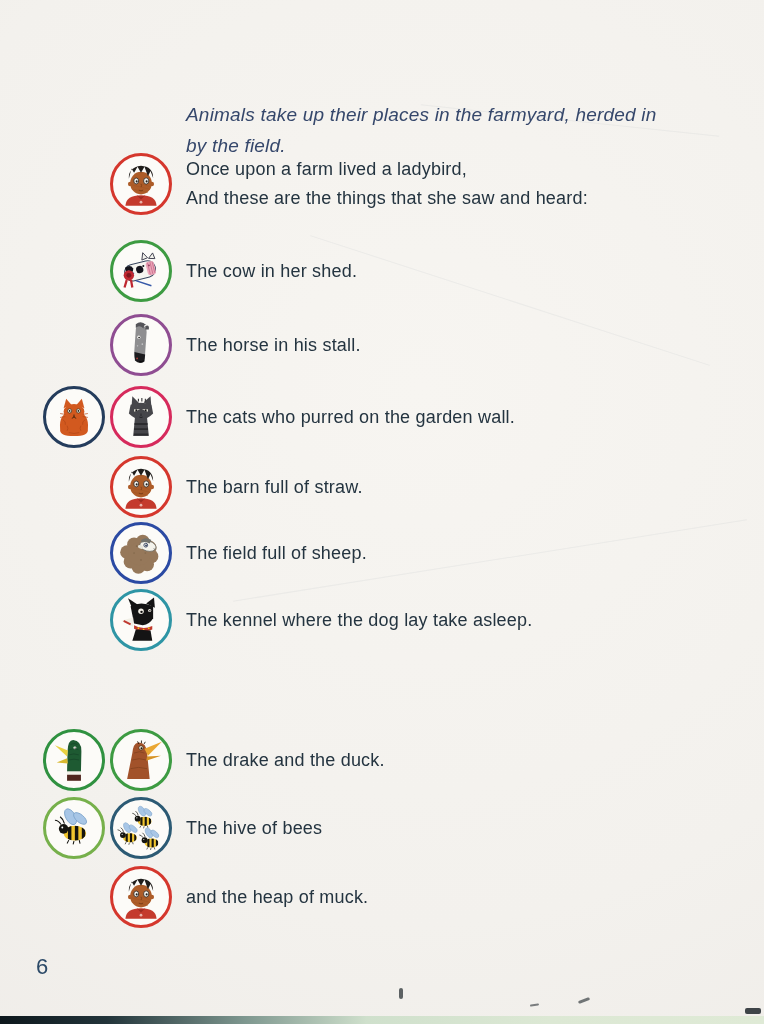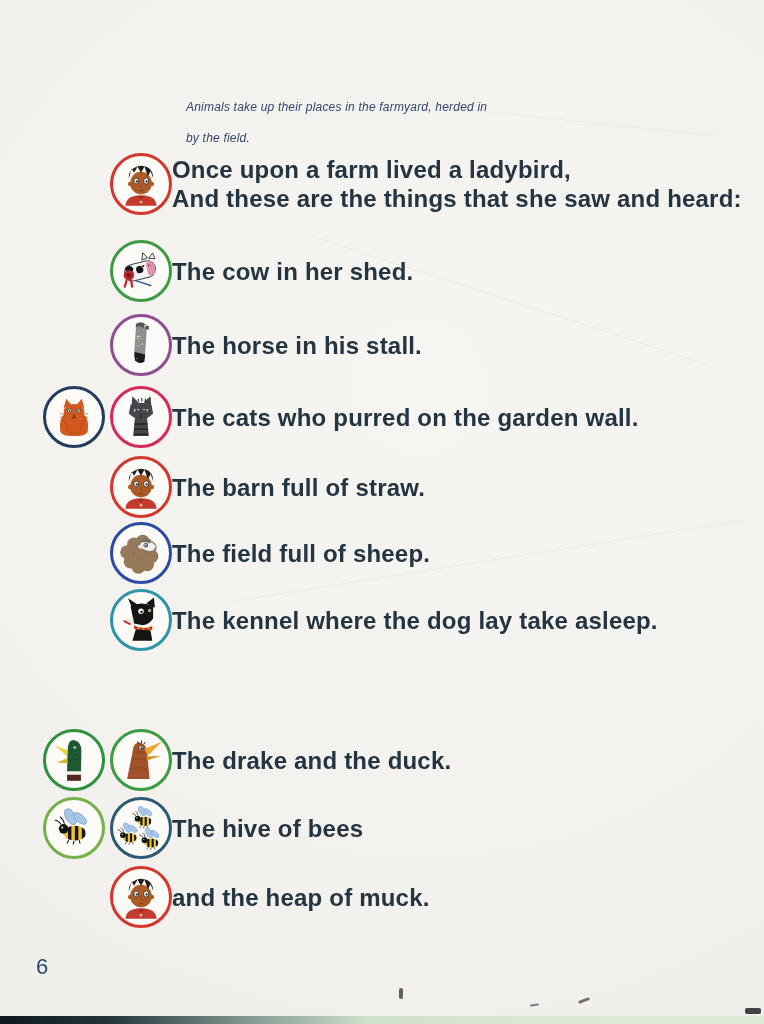--- a/index.html
+++ b/index.html
@@ -12,36 +12,36 @@
     position:absolute;inset:0;
     background:radial-gradient(130% 95% at 55% 38%, #f7f5f1 0%, #f3f1ed 55%, #edeae6 100%);
   }
   .crease{position:absolute;background:rgba(150,156,168,0.10);pointer-events:none;}
   .crease1{width:420px;height:1px;left:300px;top:300px;transform:rotate(18deg);}
   .crease2{width:520px;height:1px;left:230px;top:560px;transform:rotate(-9deg);}
   .crease3{width:300px;height:1px;left:420px;top:120px;transform:rotate(6deg);}
 
   .direction{
     position:absolute;left:186px;top:80px;
-    font-style:italic;font-size:12px;line-height:31px;
+    font-style:italic;font-size:19px;line-height:31px;
     color:#35476b;letter-spacing:0.2px;
   }
 
   .row{position:absolute;left:40px;display:flex;align-items:center;height:64px;}
   .avatar-box{width:132px;display:flex;justify-content:flex-end;gap:5px;}
   .avatar{
     width:62px;height:62px;box-sizing:border-box;flex:0 0 auto;
     border:3px solid #999;border-radius:50%;
     background:#fcfbf8;
     display:flex;align-items:center;justify-content:center;
   }
   .avatar svg{width:52px;height:52px;display:block;}
   .speech{
-    margin-left:0;font-size:24px;line-height:29px;
-    color:#243440;letter-spacing:0.2px;font-weight:bold;
+    margin-left:14px;font-size:18px;line-height:29px;
+    color:#243440;letter-spacing:0.2px;
   }
 
   .page-number{position:absolute;left:36px;top:954px;font-size:22px;color:#2c4a68;}
 
   .bottom-band{
     position:absolute;left:0;bottom:0;width:100%;height:8px;
     background:linear-gradient(to right,
       #0d171c 0%, #22343a 14%, #7e978f 32%, #cfe0cc 48%, #dce8d4 72%, #dfead6 100%);
   }
   .speck{position:absolute;background:#2a3136;border-radius:2px;pointer-events:none;}

